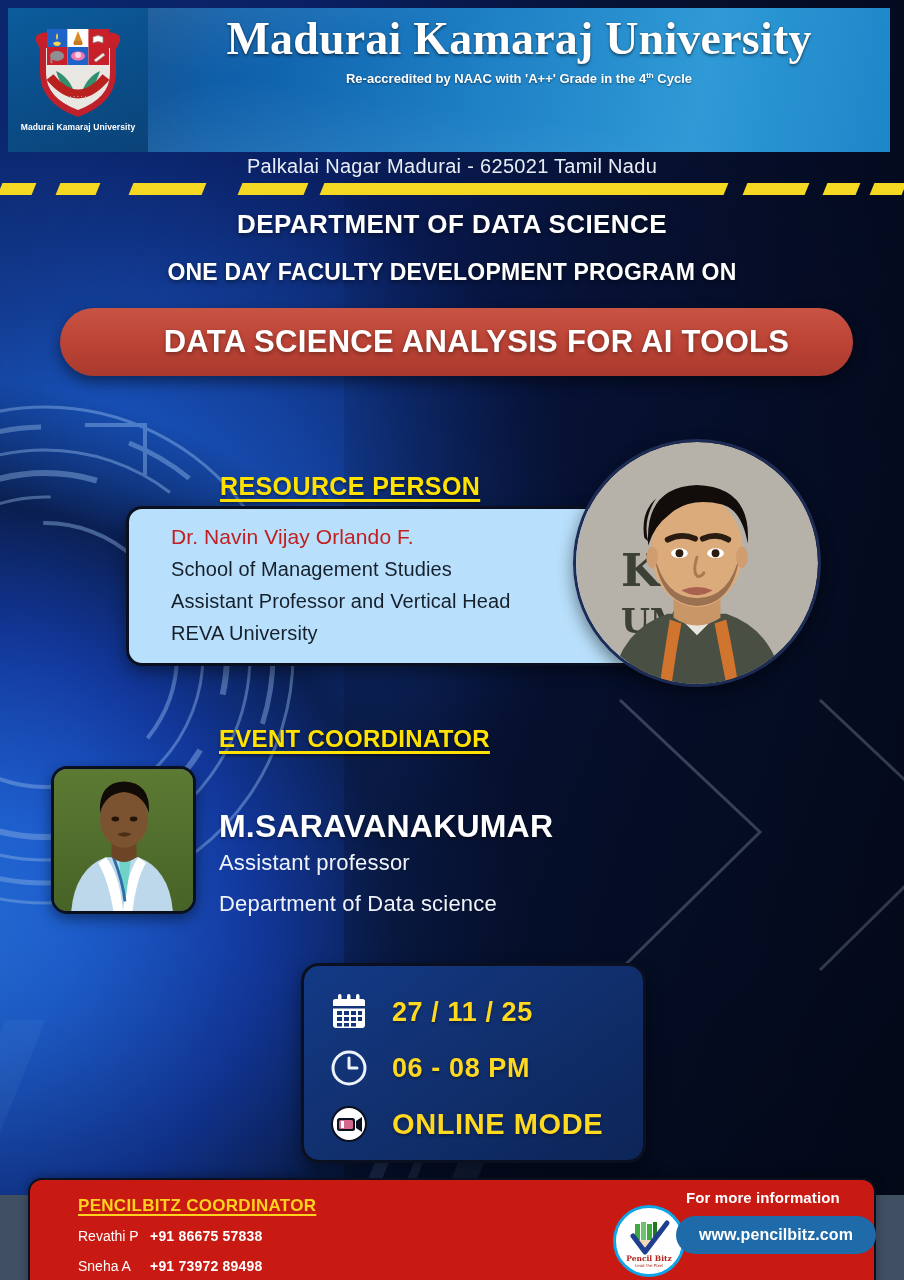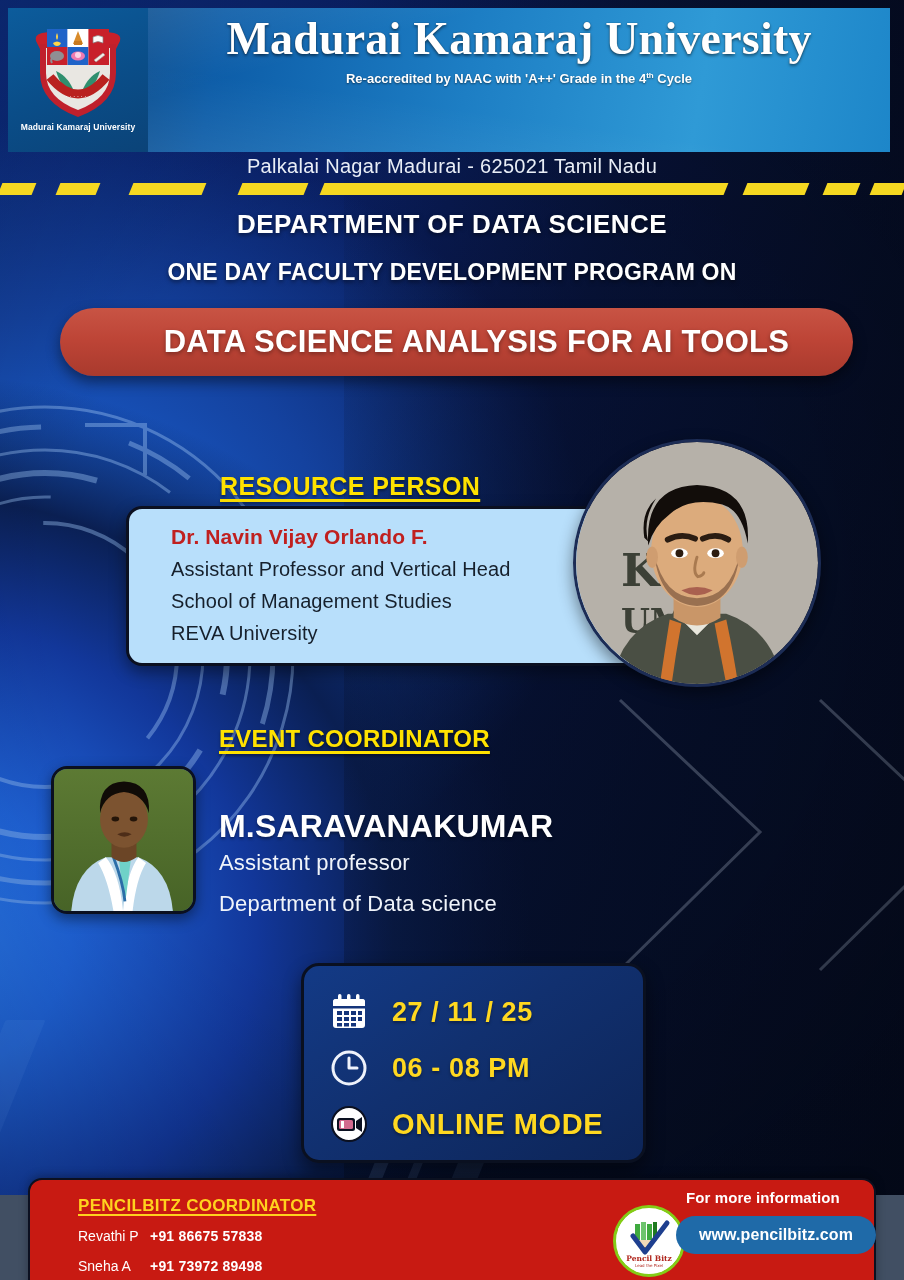--- a/index.html
+++ b/index.html
@@ -131,21 +131,21 @@
     color:#ffe200; font-weight:700; font-size:25px; letter-spacing:.4px;
     text-decoration:underline; text-underline-offset:4px; text-decoration-thickness:3px;
     text-shadow:0 2px 3px rgba(0,0,0,.45);
   }
   .rp-card{
     position:absolute; left:126px; top:506px; width:545px; height:160px;
     background:#b8dffb; border:3px solid #0b1020; border-radius:16px;
     box-shadow:0 6px 16px rgba(0,0,0,.4);
     padding:16px 0 0 42px;
   }
-  .rp-name{ color:#c0201f; font-weight:700; font-size:21px; letter-spacing:.1px; }
+  .rp-name{ color:#c0201f; font-weight:400; font-size:21px; letter-spacing:.1px; }
   .rp-line{ color:#16202c; font-size:20px; margin-top:9px; letter-spacing:.1px; }
 
   .rp-photo{
     position:absolute; left:573px; top:439px; width:248px; height:248px;
     border-radius:50%; overflow:hidden; border:3px solid #1c2c55;
     box-shadow:0 6px 16px rgba(0,0,0,.45);
   }
   .rp-photo svg{ width:100%; height:100%; display:block; }
 
   
@@ -203,21 +203,21 @@
     color:#ffd21e; font-weight:700; font-size:17px; letter-spacing:.3px;
     text-decoration:underline; text-underline-offset:3px; text-decoration-thickness:2px;
   }
   .f-c1{ position:absolute; left:48px; top:48px; color:#fff; font-size:14px; }
   .f-c2{ position:absolute; left:48px; top:78px; color:#fff; font-size:14px; }
   .f-c1 b, .f-c2 b{ font-weight:700; letter-spacing:.2px; }
   .f-c1 .nm, .f-c2 .nm{ display:inline-block; width:72px; font-weight:400;}
 
   .pb-logo{
     position:absolute; left:613px; top:1205px; width:72px; height:72px;
-    border-radius:50%; background:#ffffff; border:3px solid #84cc16; overflow:hidden;
+    border-radius:50%; background:#ffffff; border:3px solid #0ea5e9; overflow:hidden;
     display:flex; align-items:center; justify-content:center;
   }
   .pb-logo svg{ width:62px; height:62px; }
   .f-info{
     position:absolute; left:686px; top:1189px;
     color:#ffffff; font-weight:700; font-size:15px; letter-spacing:.1px;
   }
   .f-url{
     position:absolute; left:676px; top:1216px; width:200px; height:38px;
     background:#1f6aa8; border-radius:19px;
@@ -332,22 +332,22 @@
   <div class="dept">DEPARTMENT OF DATA SCIENCE</div>
   <div class="fdp">ONE DAY FACULTY DEVELOPMENT PROGRAM ON</div>
   <div class="topic-pill">
     <span>DATA SCIENCE ANALYSIS FOR AI TOOLS</span>
   </div>
 
   <div class="rp-heading">RESOURCE PERSON</div>
 
   <div class="rp-card">
     <div class="rp-name">Dr. Navin Vijay Orlando F.</div>
+    <div class="rp-line">School of Management Studies</div>
     <div class="rp-line">Assistant Professor and Vertical Head</div>
-    <div class="rp-line">School of Management Studies</div>
     <div class="rp-line">REVA University</div>
   </div>
 
   <div class="rp-photo">
     <svg viewBox="0 0 248 248">
       <defs>
         <clipPath id="rpc">
             <circle cx="124" cy="124" r="124"></circle>
           </clipPath>
       </defs>

